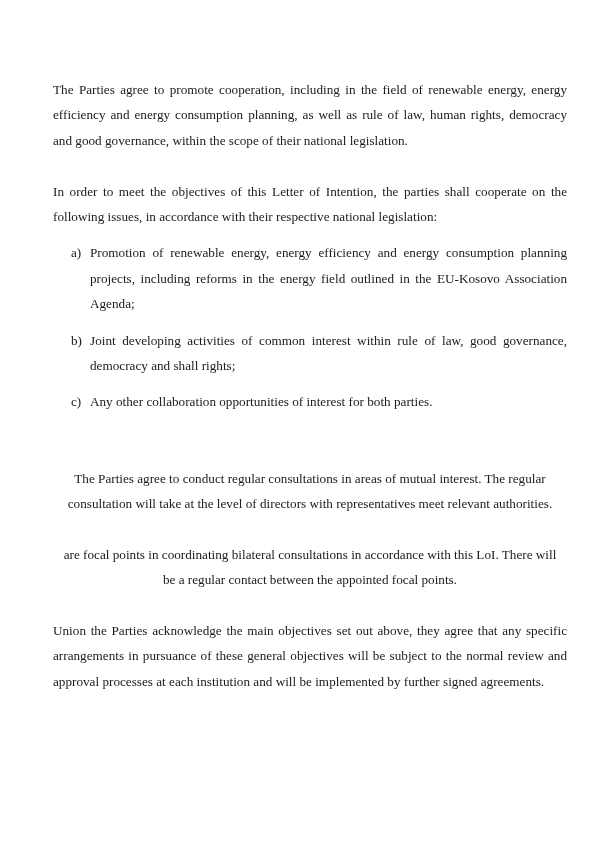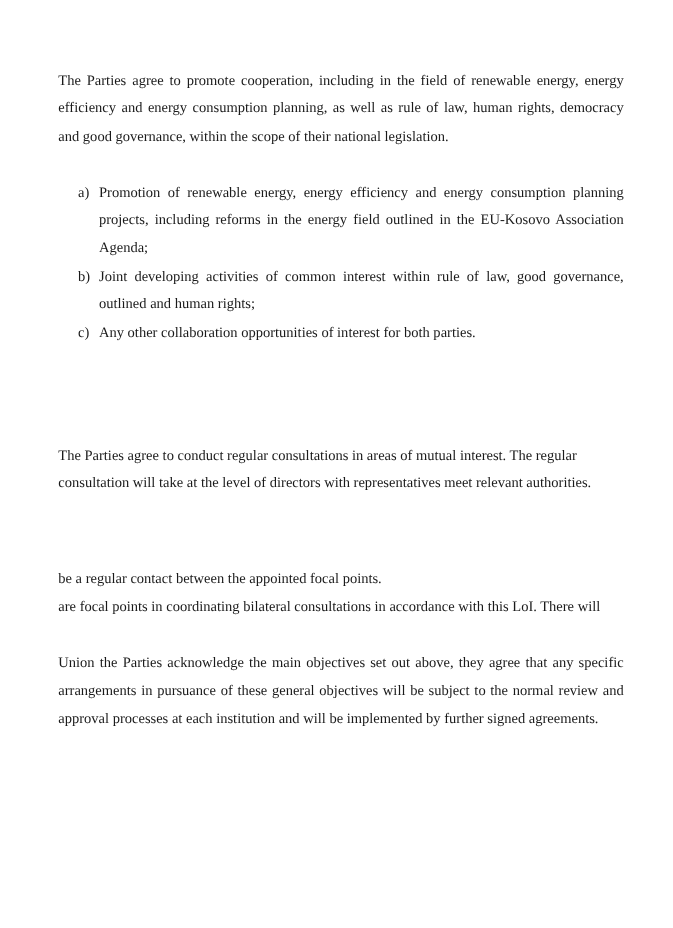--- a/index.html
+++ b/index.html
@@ -12,89 +12,90 @@
       height: 844px;
       position: relative;
       overflow: hidden;
       font-family: "Liberation Serif", "DejaVu Serif", serif;
       color: #1a1a1a;
       font-size: 13.2px;
     }
     .page {
       position: absolute;
       left: 53px;
-      top: 60px;
+      top: 77px;
       width: 514px;
     }
     .para {
       margin: 0;
       line-height: 25.4px;
     }
     .justify-last { text-align: justify; text-align-last: left; }
-    .left { text-align: left; margin-top: 36px; }
+    .left { text-align: center; }
     .gap { height: 25.4px; }
     .list {
       margin: 0;
       padding: 0;
       list-style: none;
     }
     .list-item {
       position: relative;
       padding-left: 37px;
       line-height: 25.4px;
       text-align: justify;
       text-align-last: left;
     }
     .marker {
       position: absolute;
       left: 18px;
       top: 0;
     }
-    .item-text { display: block; }
+    .item-text { display: block; margin-top: 11px; }
     .lead-space { padding-left: 3px; }
   </style>
 </head>
 <body>
 
 <div class="page">
 
   <p class="para justify-last">The Parties agree to promote cooperation, including in the field of renewable energy, energy efficiency and energy consumption planning, as well as rule of law, human rights, democracy and good governance, within the scope of their national legislation.</p>
 
   <div class="gap"></div>
 
+  <p class="para justify-last">In order to meet the objectives of this Letter of Intention, the parties shall cooperate on the following issues, in accordance with their respective national legislation:</p>
 
   <ul class="list">
     <li class="list-item">
       <span class="marker">a)</span>
       <span class="item-text">Promotion of renewable energy, energy efficiency and energy consumption planning projects, including reforms in the energy field outlined in the EU-Kosovo Association Agenda;</span>
     </li>
     <li class="list-item">
       <span class="marker">b)</span>
-      <span class="item-text">Joint developing activities of common interest within rule of law, good governance, outlined and human rights;</span>
+      <span class="item-text">Joint developing activities of common interest within rule of law, good governance, democracy and shall rights;</span>
     </li>
     <li class="list-item">
       <span class="marker">c)</span>
       <span class="item-text">Any other collaboration opportunities of interest for both parties.</span>
     </li>
   </ul>
 
   <div class="gap"></div>
 
 
   <div class="gap"></div>
 
   <div class="para left">
     <div>The Parties agree to conduct regular consultations in areas of mutual interest. The regular</div>
     <div>consultation will take at the level of directors with representatives meet relevant authorities.</div>
   </div>
 
   <div class="gap"></div>
 
   <div class="para left">
+    <div>are focal points in coordinating bilateral consultations in accordance with this LoI. There will</div>
     <div>be a regular contact between the appointed focal points.</div>
-    <div>are focal points in coordinating bilateral consultations in accordance with this LoI. There will</div>
   </div>
 
   <div class="gap"></div>
 
   <p class="para justify-last">Union the Parties acknowledge the main objectives set out above, they agree that any specific arrangements in pursuance of these general objectives will be subject to the normal review and approval processes at each institution and will be implemented by further signed agreements.</p>
 
 </div>
 
 </body></html>

